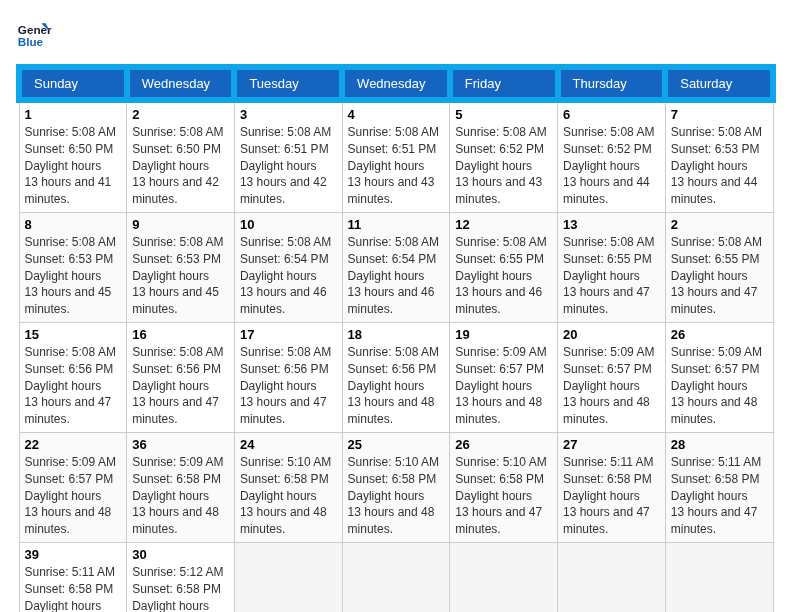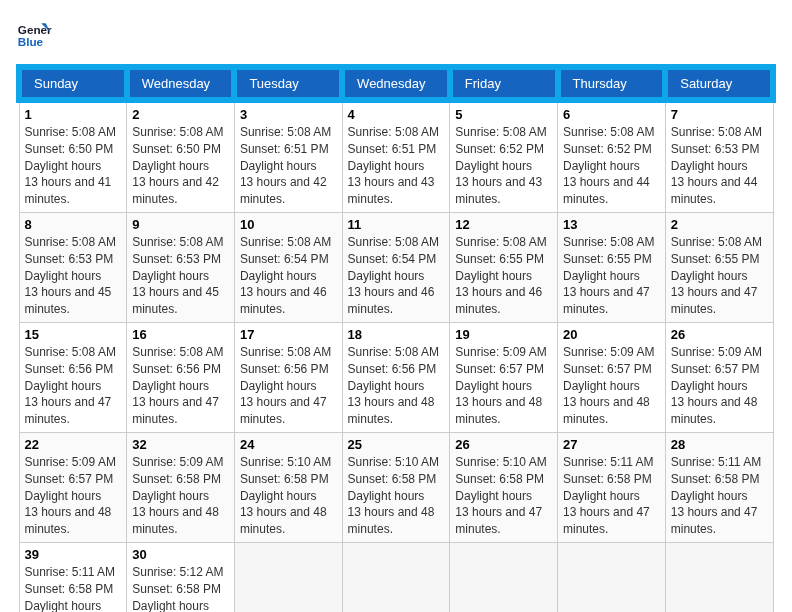--- a/index.html
+++ b/index.html
@@ -300,21 +300,21 @@
         <td>
           <div class="day-num">22</div>
         <div class="day-info">
           Sunrise: 5:09 AM<br>
           Sunset: 6:57 PM<br>
           Daylight hours<br>
           13 hours and 48 minutes.
         </div>
         </td>
         <td>
-          <div class="day-num">32</div>
+          <div class="day-num">36</div>
         <div class="day-info">
           Sunrise: 5:09 AM<br>
           Sunset: 6:58 PM<br>
           Daylight hours<br>
           13 hours and 48 minutes.
         </div>
         </td>
         <td>
           <div class="day-num">24</div>
         <div class="day-info">

